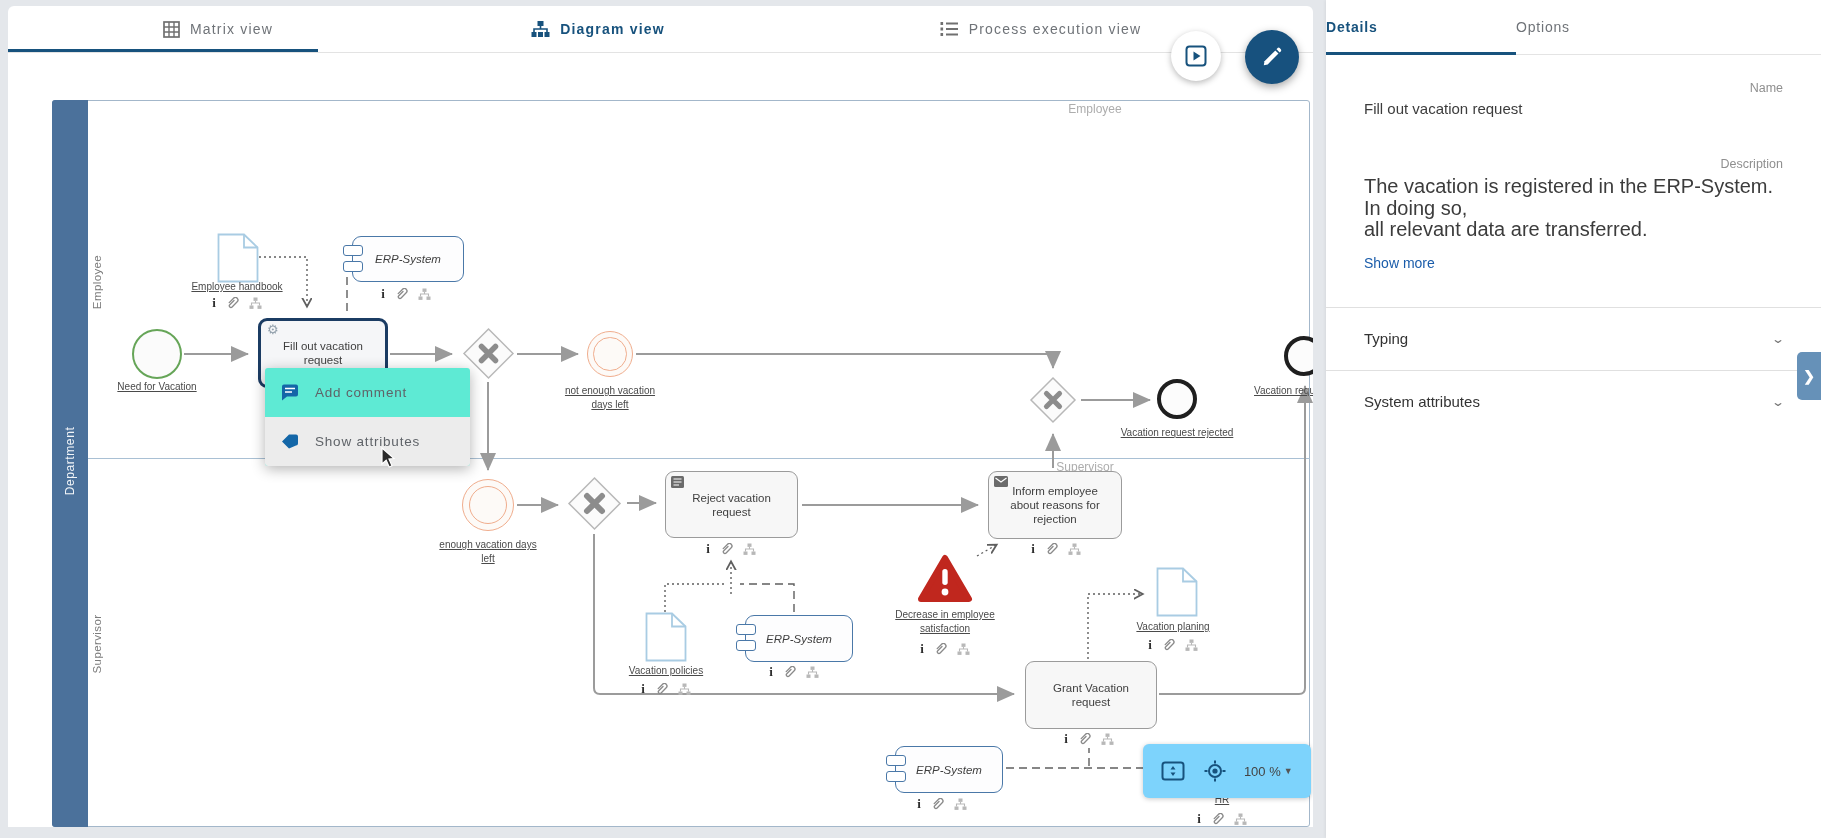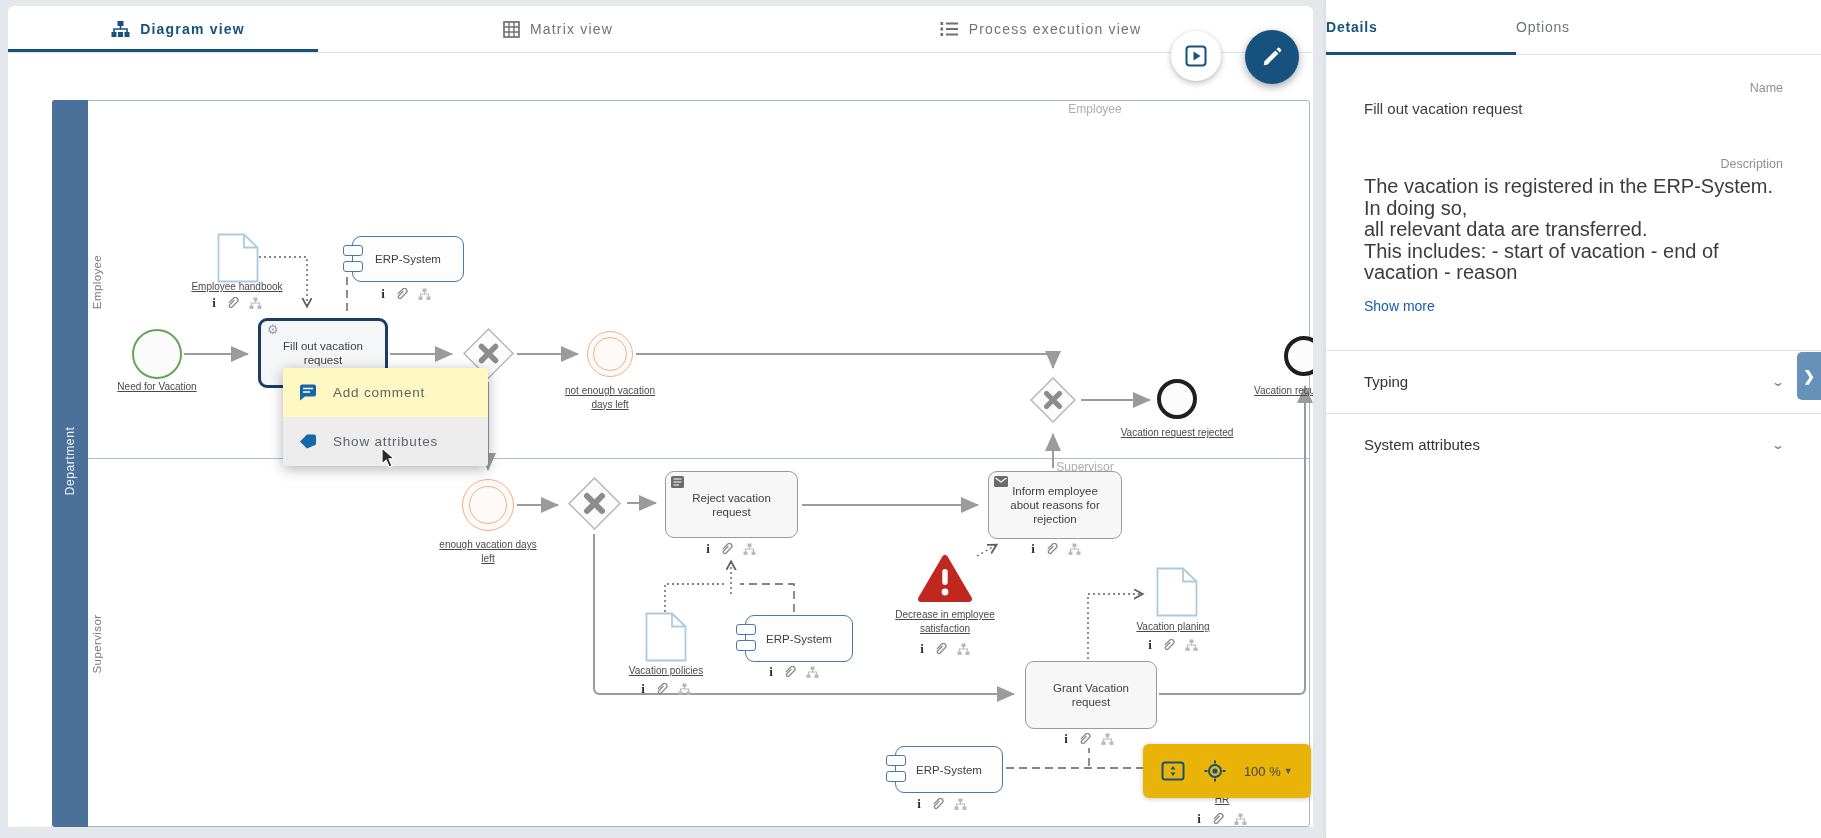--- a/index.html
+++ b/index.html
@@ -51,21 +51,21 @@
   
   .task{position:absolute;box-sizing:border-box;background:#f7f7f7;border:1.5px solid #9b9b9b;
     border-radius:9px;display:flex;align-items:center;justify-content:center;text-align:center;
     font-size:11.5px;color:#3f3f3f;padding:6px 8px;line-height:14px;cursor:pointer;}
   .task.sel{border:3px solid #1b3c63;background:#f5f6f8;}
   .corner{position:absolute;left:5px;top:4px;line-height:0;}
   .gearglyph{position:absolute;left:6px;top:2px;font-size:13px;color:#93a1ad;}
 
   .comp{position:absolute;box-sizing:border-box;background:#fdfdfe;border:1.6px solid #4a78a8;
     border-radius:9px;display:flex;align-items:center;justify-content:center;
-    font-size:11.5px;color:#3f3f3f;cursor:pointer;}
+    font-size:11.5px;color:#3f3f3f;cursor:pointer;font-style:italic;}
   .comp .tag1,.comp .tag2{position:absolute;left:-10px;width:20px;height:11px;background:#fff;
     border:1.6px solid #4a78a8;border-radius:3px;box-sizing:border-box;}
   .comp .tag1{top:8px;}  .comp .tag2{top:24px;}
 
   .evt{position:absolute;border-radius:50%;box-sizing:border-box;background:#fbfbfb;cursor:pointer;}
   .evt.start{border:2.5px solid #66a558;}
   .evt.inter{border:1.6px solid #f0ad8d;background:#fdfaf7;display:flex;align-items:center;justify-content:center;}
   .evt.inter .inner{width:76%;height:76%;border:1.6px solid #f0ad8d;border-radius:50%;box-sizing:border-box;}
   .evt.end{border:4px solid #1f1f1f;background:#fcfcfc;}
 
@@ -74,30 +74,30 @@
 
   .gw{position:absolute;cursor:pointer;}
   .docn{position:absolute;cursor:pointer;}
   .warn{position:absolute;cursor:pointer;}
 
   .icons{position:absolute;width:68px;height:14px;display:flex;justify-content:center;align-items:center;gap:10px;}
   .ic-i{font-family:"Liberation Serif",serif;font-weight:800;font-size:13px;color:#2e2e2e;line-height:12px;cursor:pointer;}
   svg.ic{width:13px;height:13px;cursor:pointer;}
 
   
-  .ctxmenu{position:absolute;left:283px;top:368px;width:205px;background:#fef9c3;border-radius:3px;
+  .ctxmenu{position:absolute;left:265px;top:368px;width:205px;background:#5eead4;border-radius:3px;
     box-shadow:0 3px 14px rgba(0,0,0,.3);z-index:5;overflow:hidden;}
   .ctxrow{height:49px;display:flex;align-items:center;gap:16px;padding:0 16px;cursor:pointer;
     font-size:13.5px;letter-spacing:.8px;color:#5f6368;}
   .ctxrow.hl{background:#ececec;}
 
   .cursor{position:absolute;z-index:9;}
 
   
-  .ztool{position:absolute;left:1143px;top:744px;width:168px;height:54px;background:#eab308;border-radius:6px;
+  .ztool{position:absolute;left:1143px;top:744px;width:168px;height:54px;background:#7dd3fc;border-radius:6px;
     box-shadow:0 1px 5px rgba(0,0,0,.22);display:flex;align-items:center;justify-content:space-evenly;z-index:4;}
   .zoomval{font-size:13px;color:#444;display:flex;align-items:center;gap:3px;cursor:pointer;}
   .caret{font-size:9px;color:#555;}
 
   
   .sidebar{position:absolute;left:1326px;top:0;width:495px;height:838px;background:#fff;z-index:6;
     box-shadow:-1px 0 3px rgba(0,0,0,.06);}
   .s-tabs{display:flex;height:54px;border-bottom:1px solid #e4e4e4;position:relative;}
   .s-tab{width:190px;display:flex;align-items:center;justify-content:flex-start;font-size:14px;
     letter-spacing:.8px;color:#6f7378;cursor:pointer;}
@@ -129,36 +129,36 @@
       <rect x="0.5" y="8.5" width="4" height="3.4" fill="#b8b8b8"></rect>
       <rect x="8.5" y="8.5" width="4" height="3.4" fill="#b8b8b8"></rect>
       <path d="M6.5,4 V6 M2.5,8.5 V6 H10.5 V8.5" fill="none" stroke="#b8b8b8" stroke-width="1.1"></path>
     </symbol>
   </defs>
 </svg>
 
 <div id="app">
 
   <div class="tabbar">
+    <div class="tab t2">
+      <svg width="17" height="17" viewBox="0 0 17 17">
+        <rect x="1" y="1" width="15" height="15" fill="none" stroke="#707070" stroke-width="1.7"></rect>
+        <path d="M6,1 V16 M11,1 V16 M1,6 H16 M1,11 H16" stroke="#707070" stroke-width="1.4"></path>
+      </svg>
+      <span>Matrix view</span>
+    </div>
     <div class="tab t1">
       <svg width="19" height="17" viewBox="0 0 19 17">
         <rect x="6.5" y="0" width="6" height="5" fill="#17527d"></rect>
         <rect x="0.5" y="11" width="5" height="5" fill="#17527d"></rect>
         <rect x="7" y="11" width="5" height="5" fill="#17527d"></rect>
         <rect x="13.5" y="11" width="5" height="5" fill="#17527d"></rect>
         <path d="M9.5,5 V8 M3,11 V8 H16 V11" fill="none" stroke="#17527d" stroke-width="1.6"></path>
       </svg>
       <span>Diagram view</span>
-    </div>
-    <div class="tab t2">
-      <svg width="17" height="17" viewBox="0 0 17 17">
-        <rect x="1" y="1" width="15" height="15" fill="none" stroke="#707070" stroke-width="1.7"></rect>
-        <path d="M6,1 V16 M11,1 V16 M1,6 H16 M1,11 H16" stroke="#707070" stroke-width="1.4"></path>
-      </svg>
-      <span>Matrix view</span>
     </div>
     <div class="tab t3">
       <svg width="19" height="16" viewBox="0 0 19 16">
         <path d="M6,2.5 H18 M6,8 H18 M6,13.5 H18" stroke="#707070" stroke-width="2"></path>
         <rect x="0.5" y="1" width="2.6" height="3" fill="#707070"></rect>
         <rect x="0.5" y="6.5" width="2.6" height="3" fill="#707070"></rect>
         <rect x="0.5" y="12" width="2.6" height="3" fill="#707070"></rect>
       </svg>
       <span>Process execution view</span>
     </div>
@@ -493,21 +493,20 @@
     </div>
 
     <div class="s-body">
       <div class="f-label">Name</div>
       <div class="f-value">Fill out vacation request</div>
 
       <div class="f-label" style="margin-top:40px;">Description</div>
       <div class="desc">
         <div>The vacation is registered in the ERP-System. In doing so,</div>
         <div>all relevant data are transferred.</div>
-        <div>This includes: - start of vacation - end of vacation - reason</div>
       </div>
       <div class="showmore">Show more</div>
     </div>
 
     <div class="s-div" style="margin-top:36px;"></div>
     <div class="s-sec">
       <span>Typing</span>
       <span class="chev">⌄</span>
     </div>
     <div class="s-div"></div>

